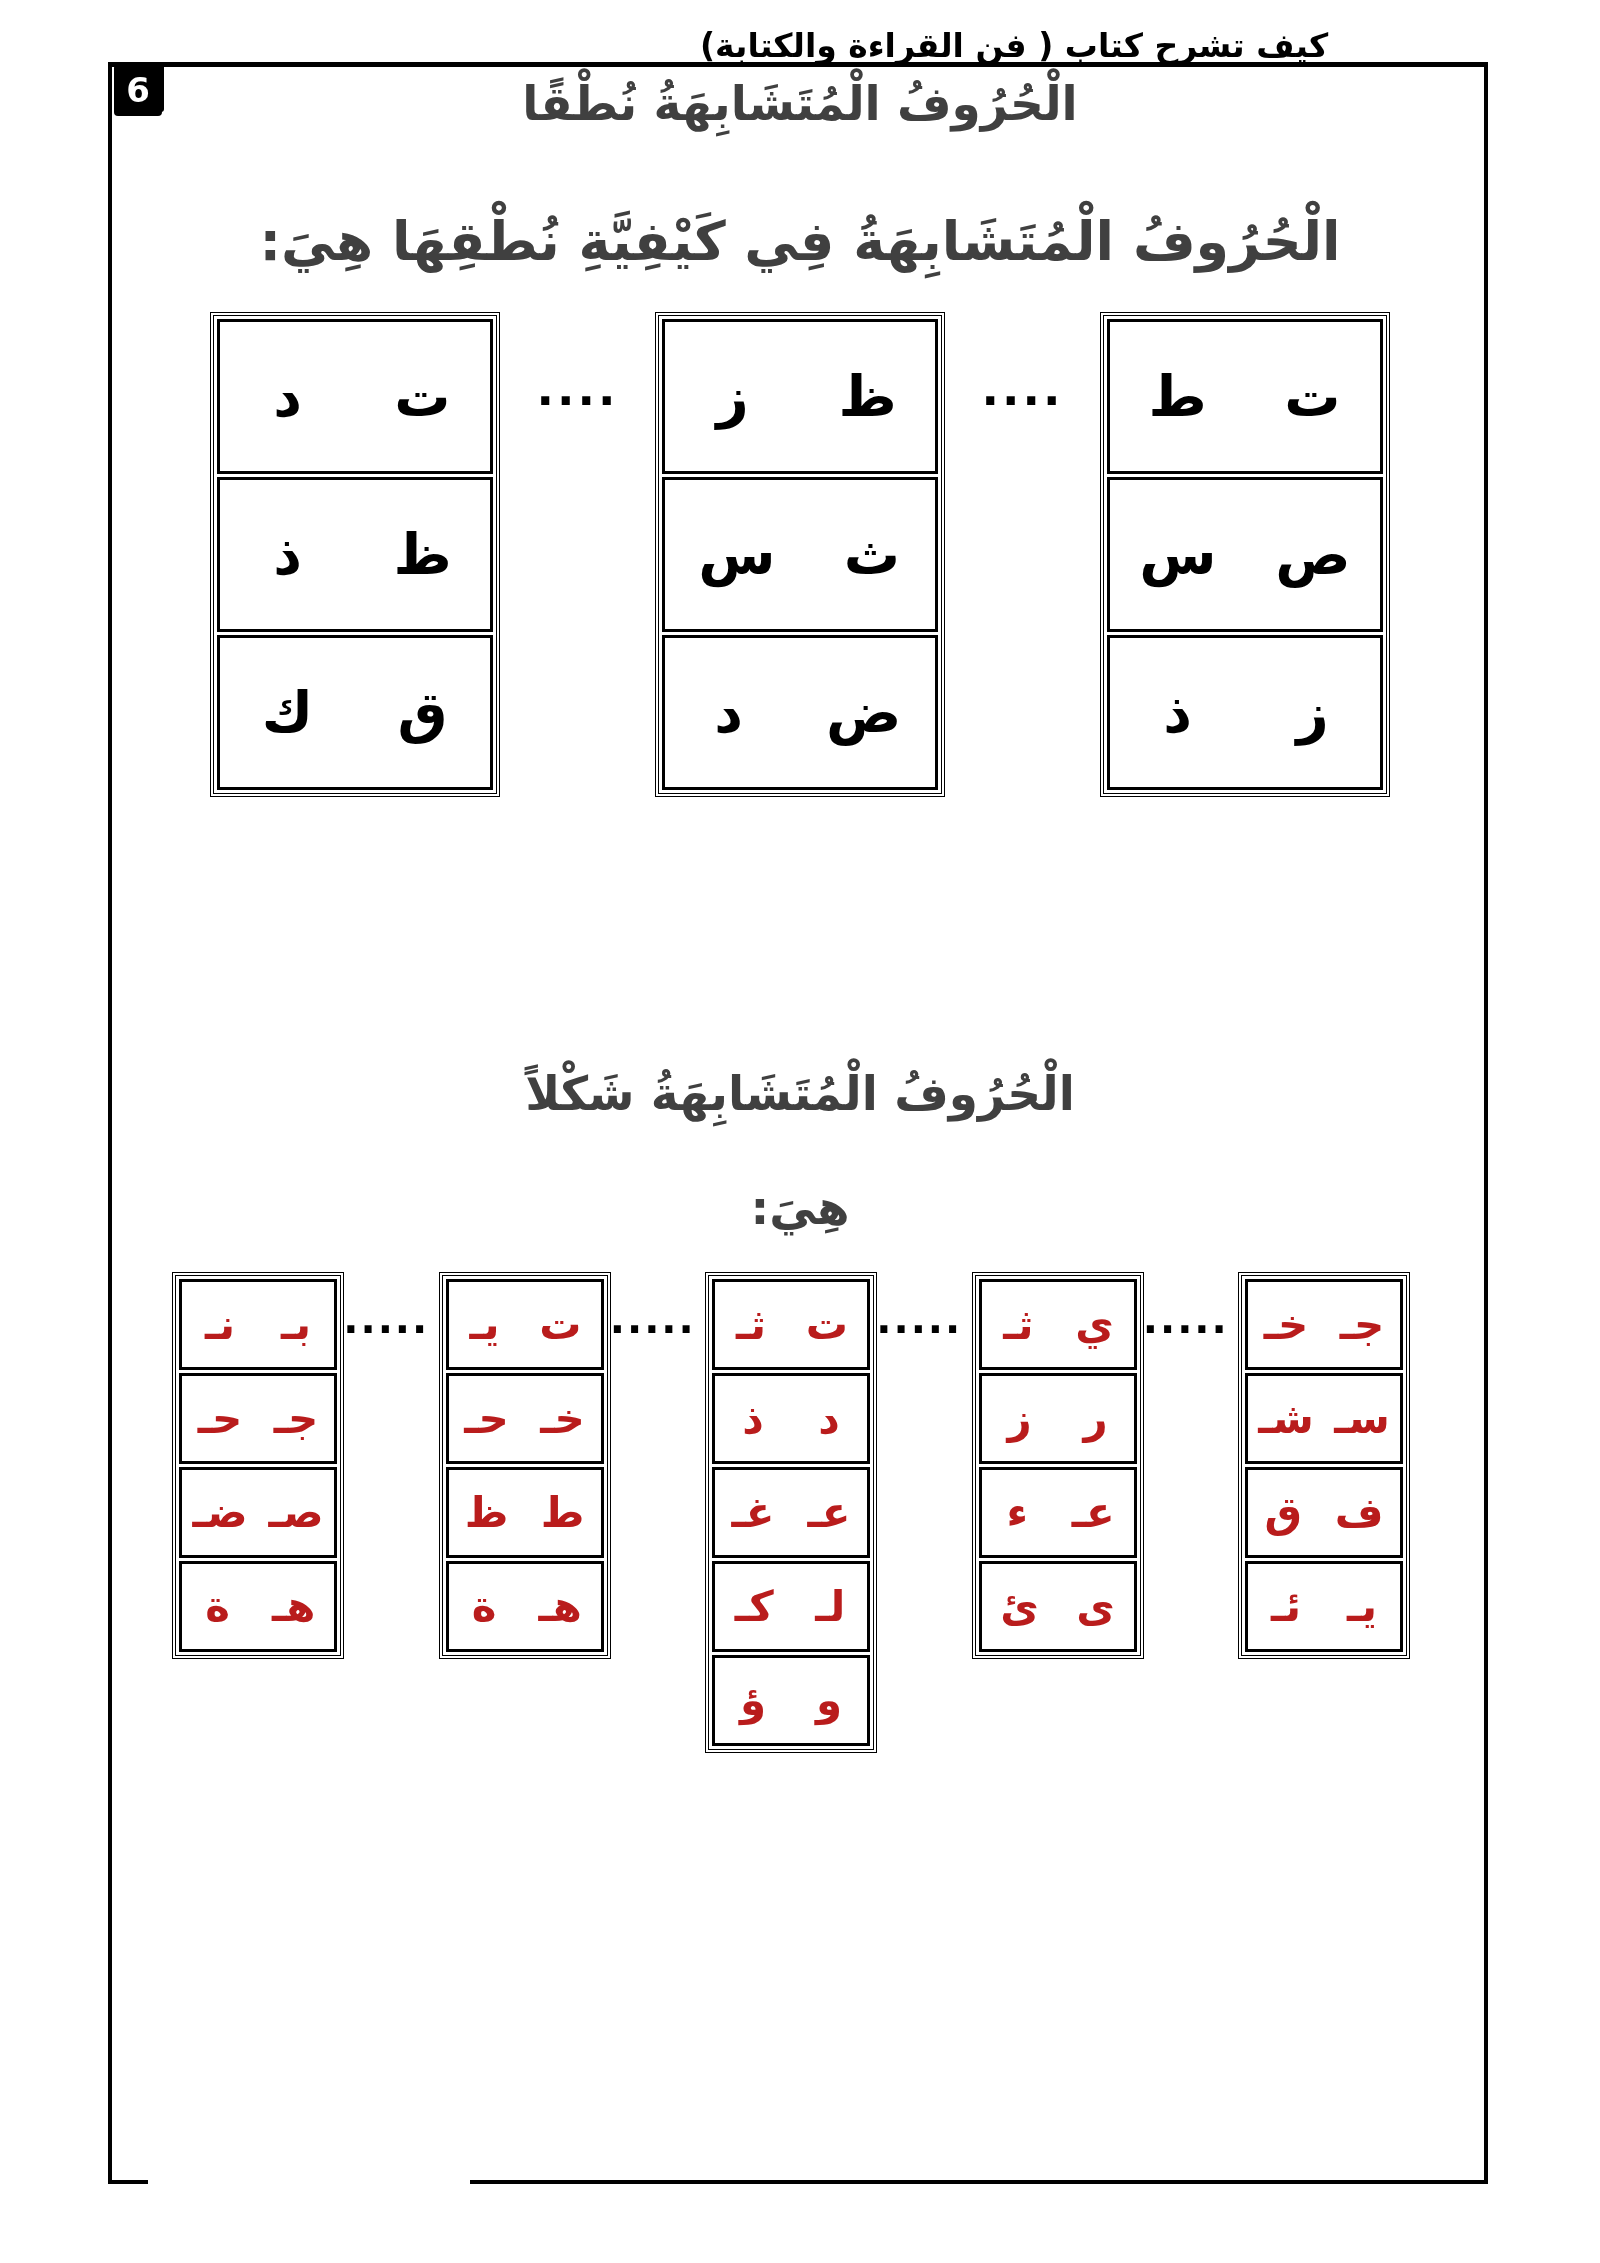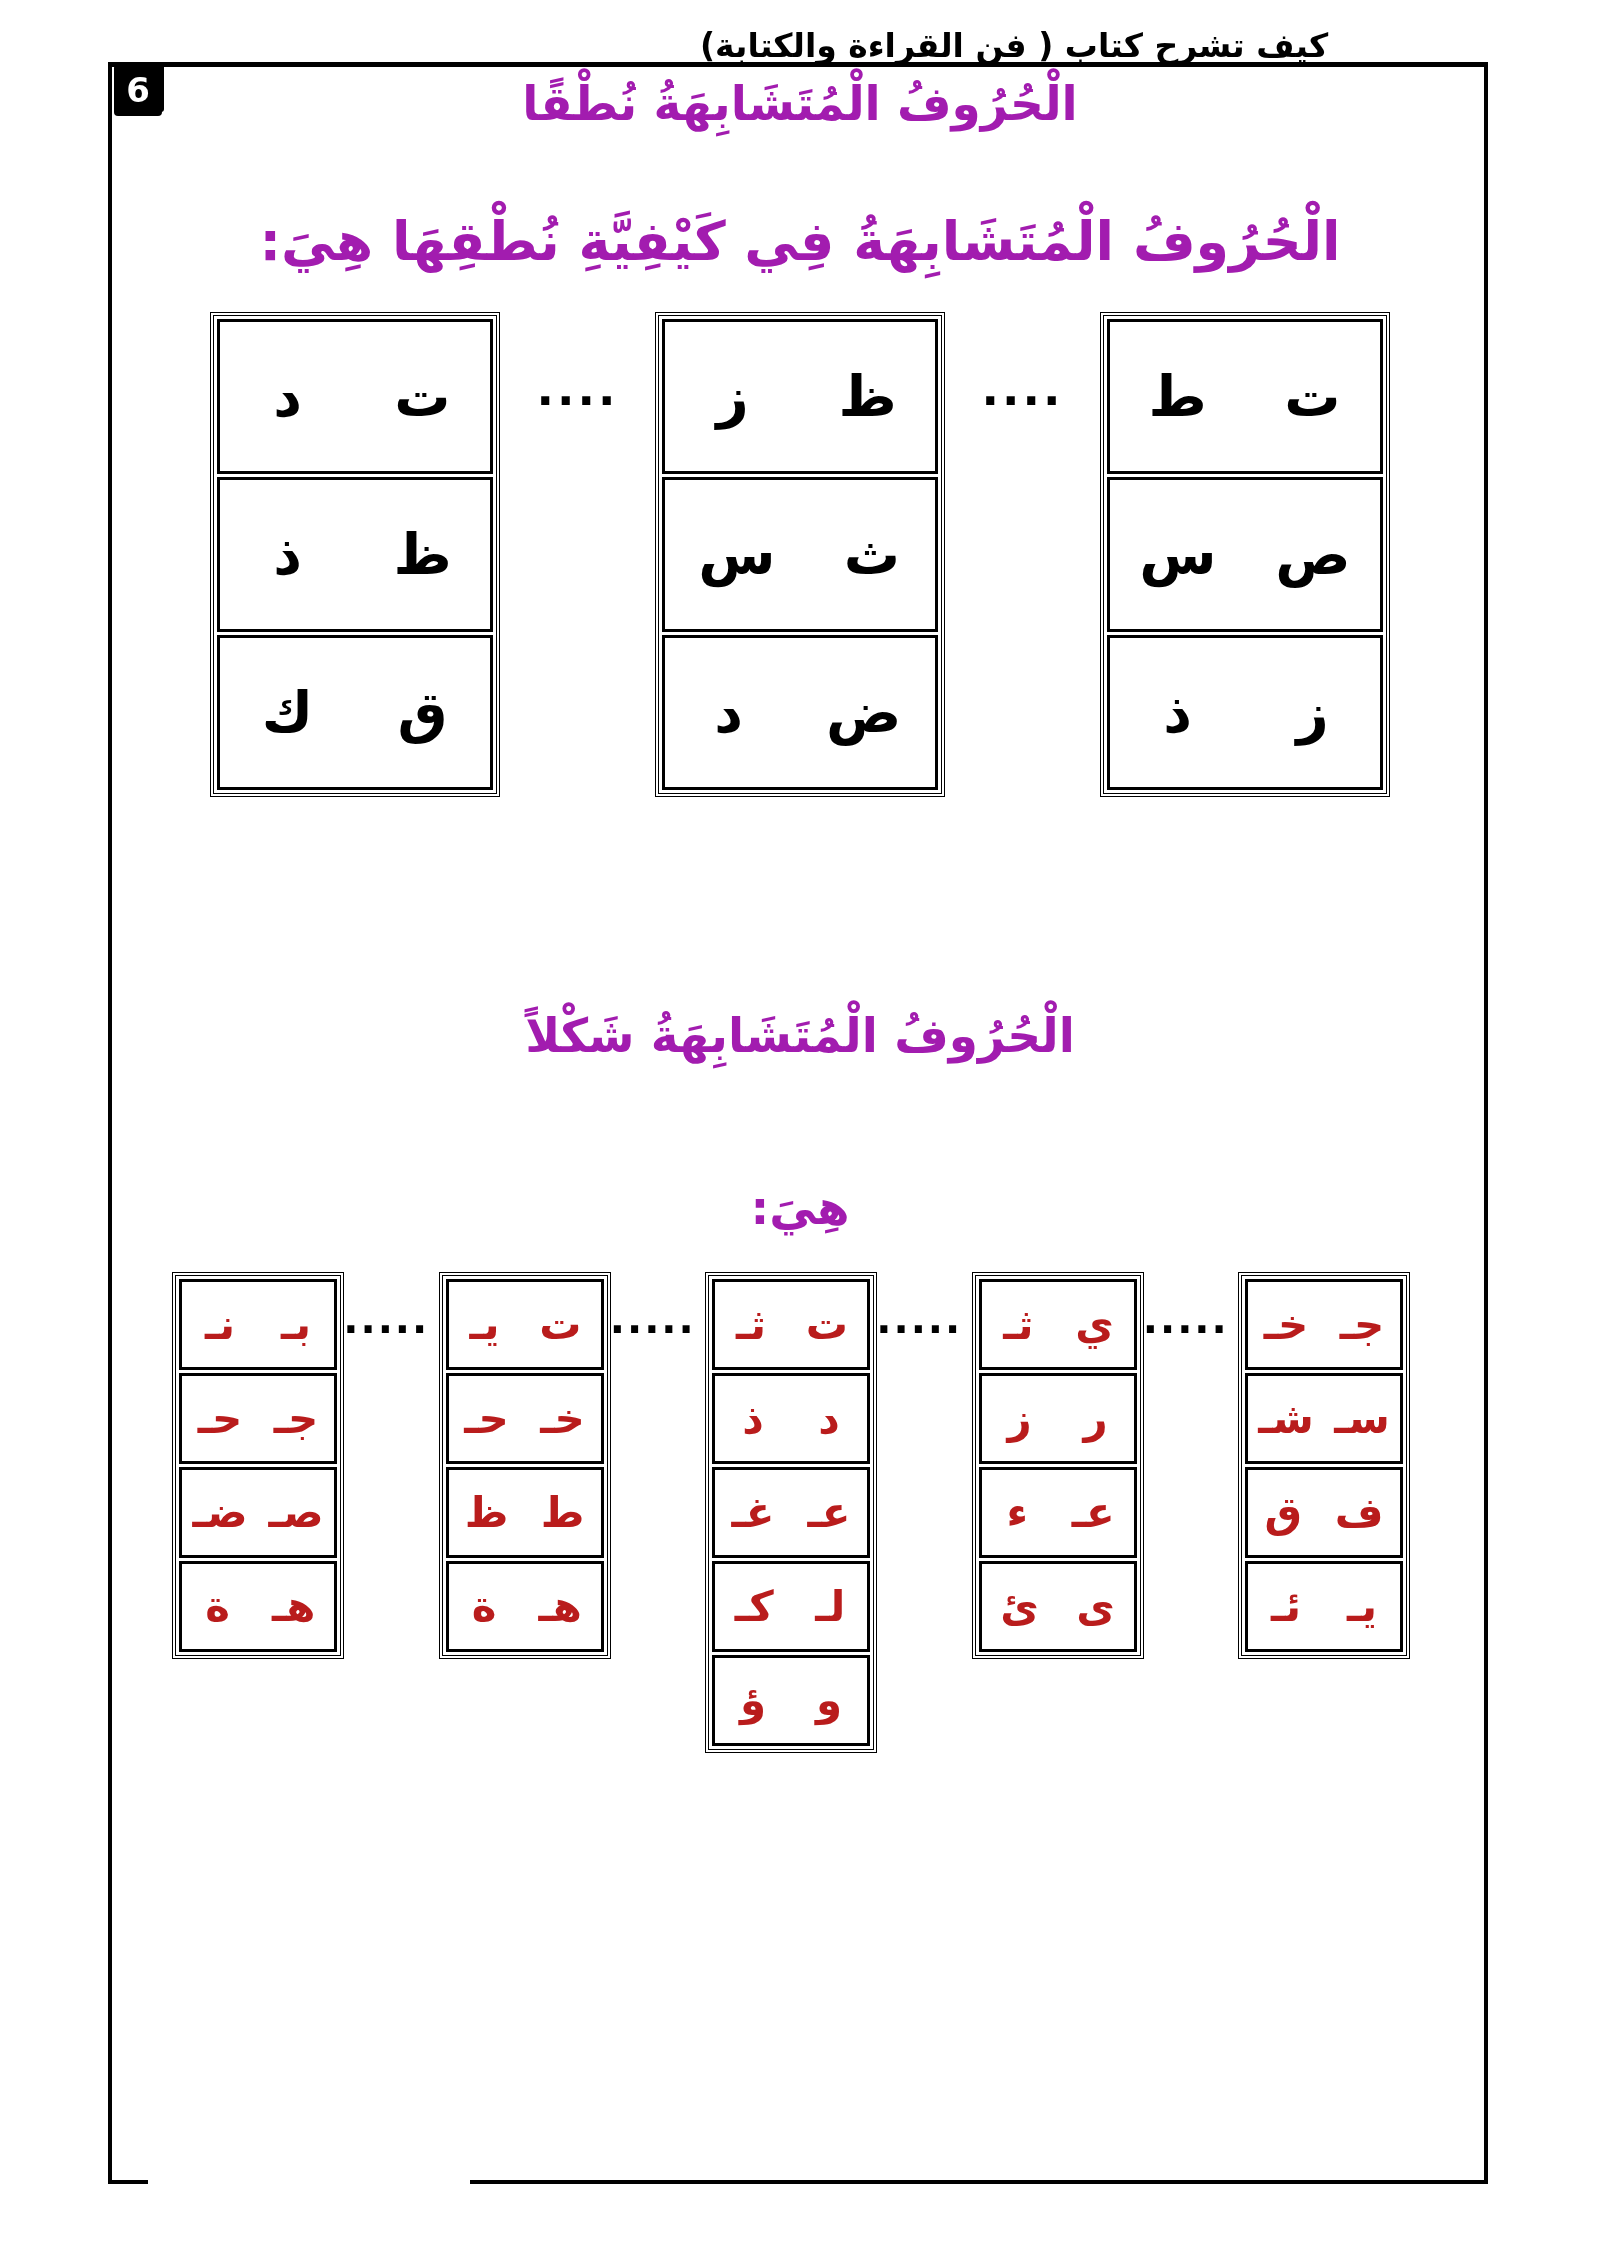--- a/index.html
+++ b/index.html
@@ -108,26 +108,26 @@
   }
 
   
   .heading {
     position: absolute;
     width: 100%;
     text-align: center;
     direction: rtl;
     font-family: "DejaVu Sans", sans-serif;
     font-weight: 700;
-    color: #a21caf;
+    color: #404040;
     white-space: nowrap;
   }
   .heading-1 { top: 76px;  font-size: 47px; }
   .heading-2 { top: 210px; font-size: 54px; }
-  .heading-3 { top: 1008px; font-size: 47px; margin-left: 41px; }
+  .heading-3 { top: 1066px; font-size: 47px; margin-left: 41px; }
   .heading-4 { top: 1180px; font-size: 47px; }
 
   
   .tables-row-1 {
     position: absolute;
     top: 312px;
     left: 210px;
     width: 1180px;
     height: 500px;
     display: flex;

